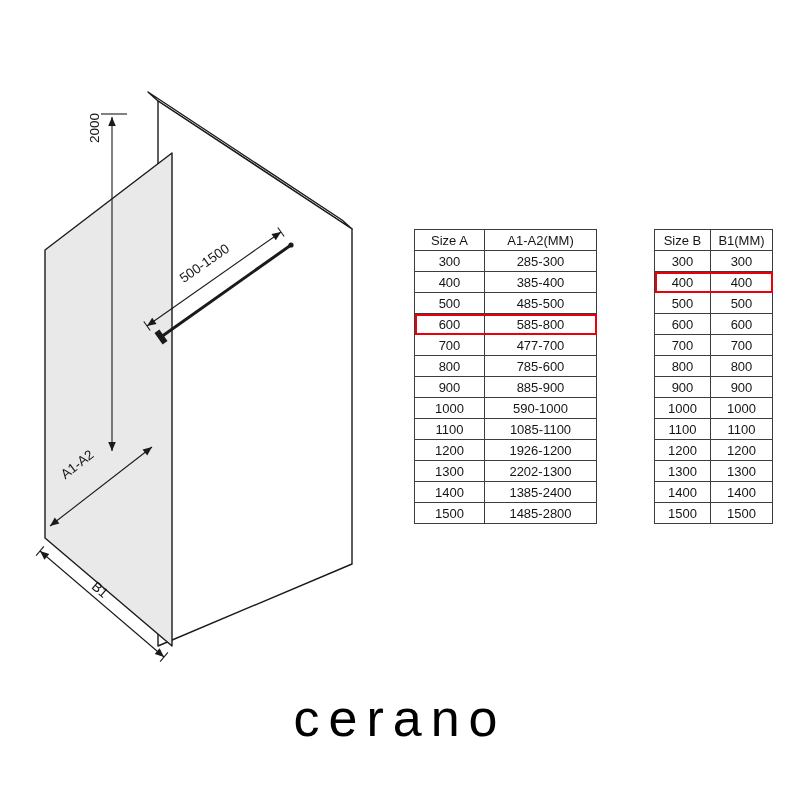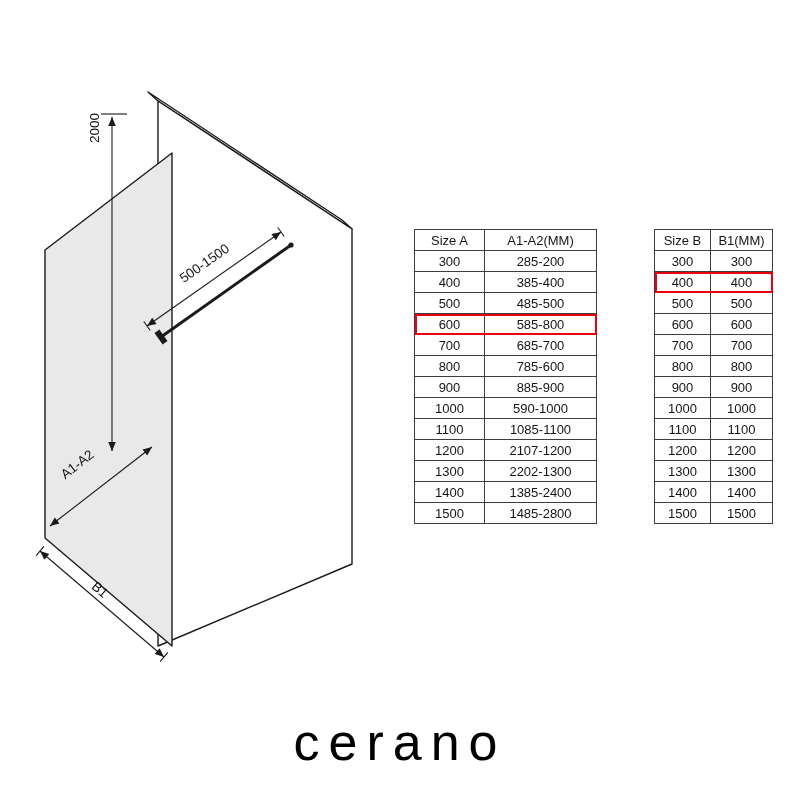--- a/index.html
+++ b/index.html
@@ -15,21 +15,21 @@
     border:1px solid #3d3d3d; font-weight:400; font-size:13px;
     text-align:center; padding:2px 3px; height:21px; white-space:nowrap;
   }
   .table-a { left:414px; top:229px;border-radius:30px; }
   .table-b { left:654px; top:229px; }
   .table-a col.c1 { width:70px; }  .table-a col.c2 { width:112px; }
   .table-b col.c1 { width:56px; }  .table-b col.c2 { width:62px; }
 
   tr.highlight { outline:2px solid var(--highlight,#e8000d); outline-offset:-2px; }
 
-  .logo { position:absolute; left:0; right:0; top:712px; text-align:center;
+  .logo { position:absolute; left:0; right:0; top:688px; text-align:center;
           font-size:52px; letter-spacing:9px; color:#000; font-weight:400;
           text-transform:lowercase; }
 </style>
 </head>
 <body>
 
 <svg class="diagram" width="800" height="800" viewBox="0 0 800 800">
   <defs>
     <marker id="arw" viewBox="0 0 10 10" refX="9.5" refY="5" markerWidth="10" markerHeight="10" markerUnits="userSpaceOnUse" orient="auto-start-reverse">
       <path d="M0.5,1.2 L9.5,5 L0.5,8.8 Z" fill="#1a1a1a"></path>
@@ -80,57 +80,57 @@
     </colgroup>
   <thead>
     <tr>
       <th>Size  A</th>
       <th>A1-A2(MM)</th>
     </tr>
   </thead>
   <tbody>
     <tr>
         <td>300</td>
-        <td>285-200</td>
+        <td>285-300</td>
       </tr>
     <tr>
         <td>400</td>
         <td>385-400</td>
       </tr>
     <tr>
         <td>500</td>
         <td>485-500</td>
       </tr>
     <tr class="highlight">
         <td>600</td>
         <td>585-800</td>
       </tr>
     <tr>
         <td>700</td>
-        <td>685-700</td>
+        <td>477-700</td>
       </tr>
     <tr>
         <td>800</td>
         <td>785-600</td>
       </tr>
     <tr>
         <td>900</td>
         <td>885-900</td>
       </tr>
     <tr>
         <td>1000</td>
         <td>590-1000</td>
       </tr>
     <tr>
         <td>1100</td>
         <td>1085-1100</td>
       </tr>
     <tr>
         <td>1200</td>
-        <td>2107-1200</td>
+        <td>1926-1200</td>
       </tr>
     <tr>
         <td>1300</td>
         <td>2202-1300</td>
       </tr>
     <tr>
         <td>1400</td>
         <td>1385-2400</td>
       </tr>
     <tr>

